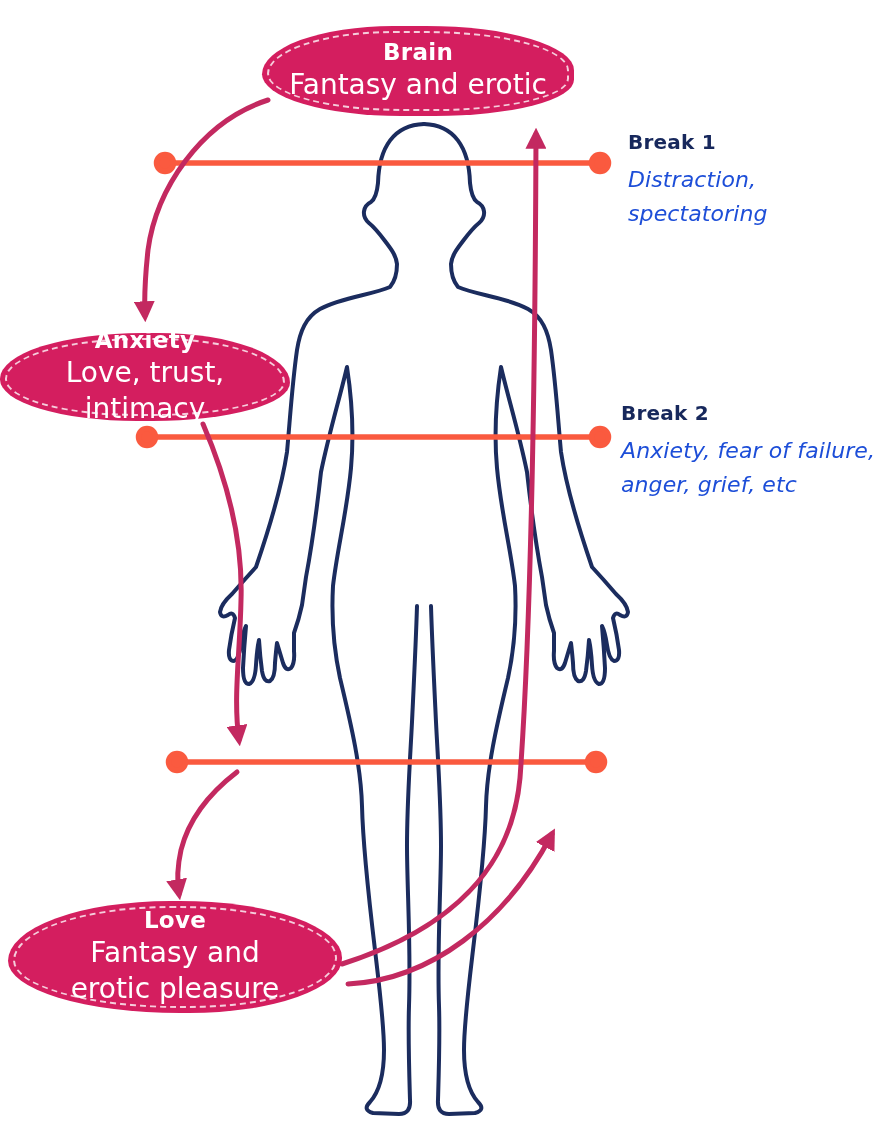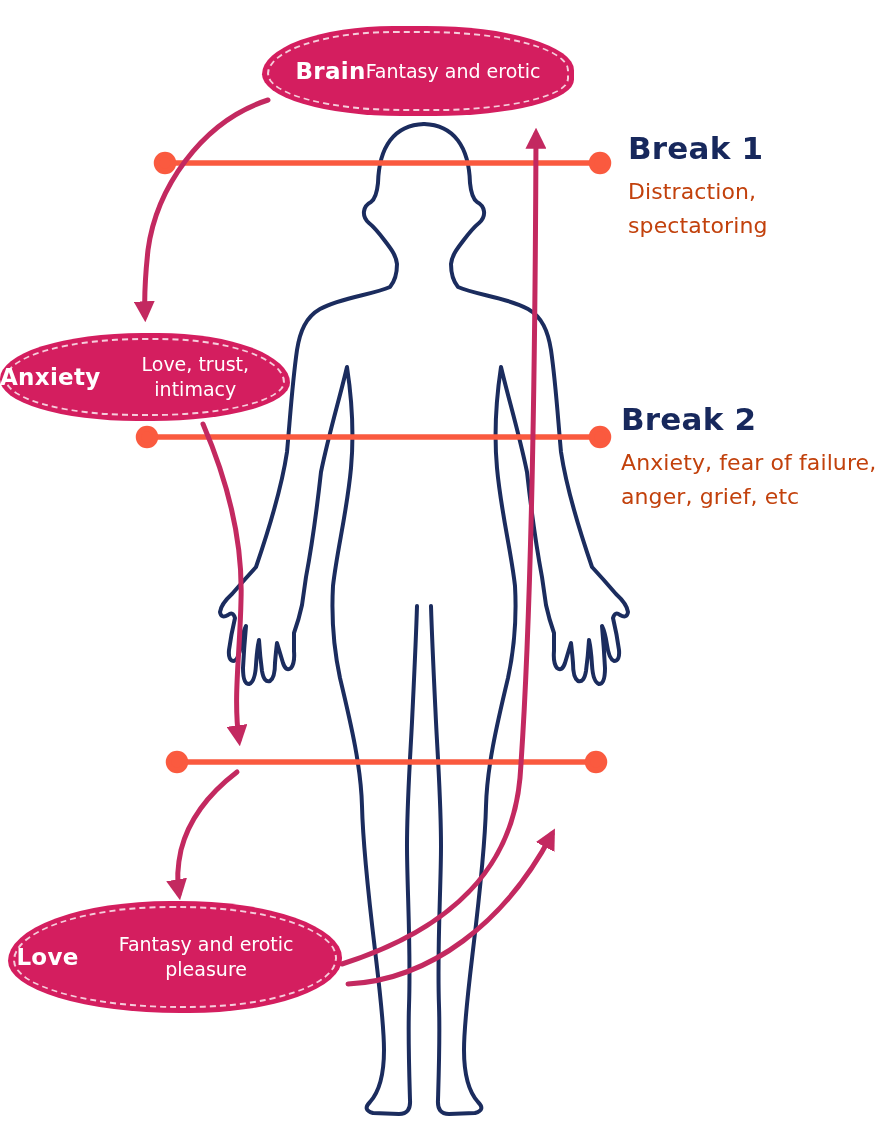--- a/index.html
+++ b/index.html
@@ -5,42 +5,42 @@
   html,body{margin:0;padding:0;background:#ffffff;}
   .stage{
     position:relative;width:884px;height:1130px;background:#ffffff;overflow:hidden;
     font-family:"DejaVu Sans","Liberation Sans",sans-serif;
   }
   .canvas{position:absolute;left:0;top:0;z-index:1;}
 
   
   .bubble{
     position:absolute;z-index:3;background:#d41e5f;color:#ffffff;
-    display:flex;justify-content:center;align-items:center;
+    display:flex;flex-direction:column;justify-content:center;align-items:center;
     text-align:center;
   }
   .bubble::before{
     content:"";position:absolute;inset:5px;border:2px dashed rgba(255,255,255,.78);
     border-radius:inherit;pointer-events:none;
   }
   .bubble .title{font-weight:bold;font-size:23px;letter-spacing:.3px;line-height:1.25;}
-  .bubble .subtitle{font-size:19px;line-height:1.3;}
+  .bubble .subtitle{font-size:28px;line-height:1.3;}
   #bubble-brain{left:262px;top:26px;width:312px;height:90px;
     border-radius:47% 53% 50% 50% / 60% 55% 45% 52%;}
   #bubble-emotion{left:0px;top:333px;width:290px;height:88px;
     border-radius:52% 48% 50% 50% / 55% 60% 46% 50%;}
   #bubble-body{left:8px;top:901px;width:334px;height:112px;
     border-radius:50% 50% 47% 53% / 55% 52% 50% 48%;}
   #bubble-body .subtitle{max-width:255px;}
   #bubble-emotion .subtitle{max-width:262px;}
 
   
   .break-label{position:absolute;z-index:3;}
-  .break-title{font-weight:bold;font-size:31px;color:#17285c;margin-bottom:9px;letter-spacing:.2px;}
-  .break-desc{font-size:22px;line-height:1.55;color:#c2410c;letter-spacing:.1px;}
+  .break-title{font-weight:bold;font-size:20px;color:#17285c;margin-bottom:9px;letter-spacing:.2px;}
+  .break-desc{font-size:22px;line-height:1.55;color:#1d4ed8;letter-spacing:.1px;font-style:italic;}
   #break1{left:628px;top:130px;width:205px;}
   #break2{left:621px;top:401px;width:268px;}
   #break3{left:584px;top:787px;width:240px;}
 </style>
 </head>
 <body>
 
 <div class="stage">
 
   <svg class="canvas" width="884" height="1130" viewBox="0 0 884 1130">

